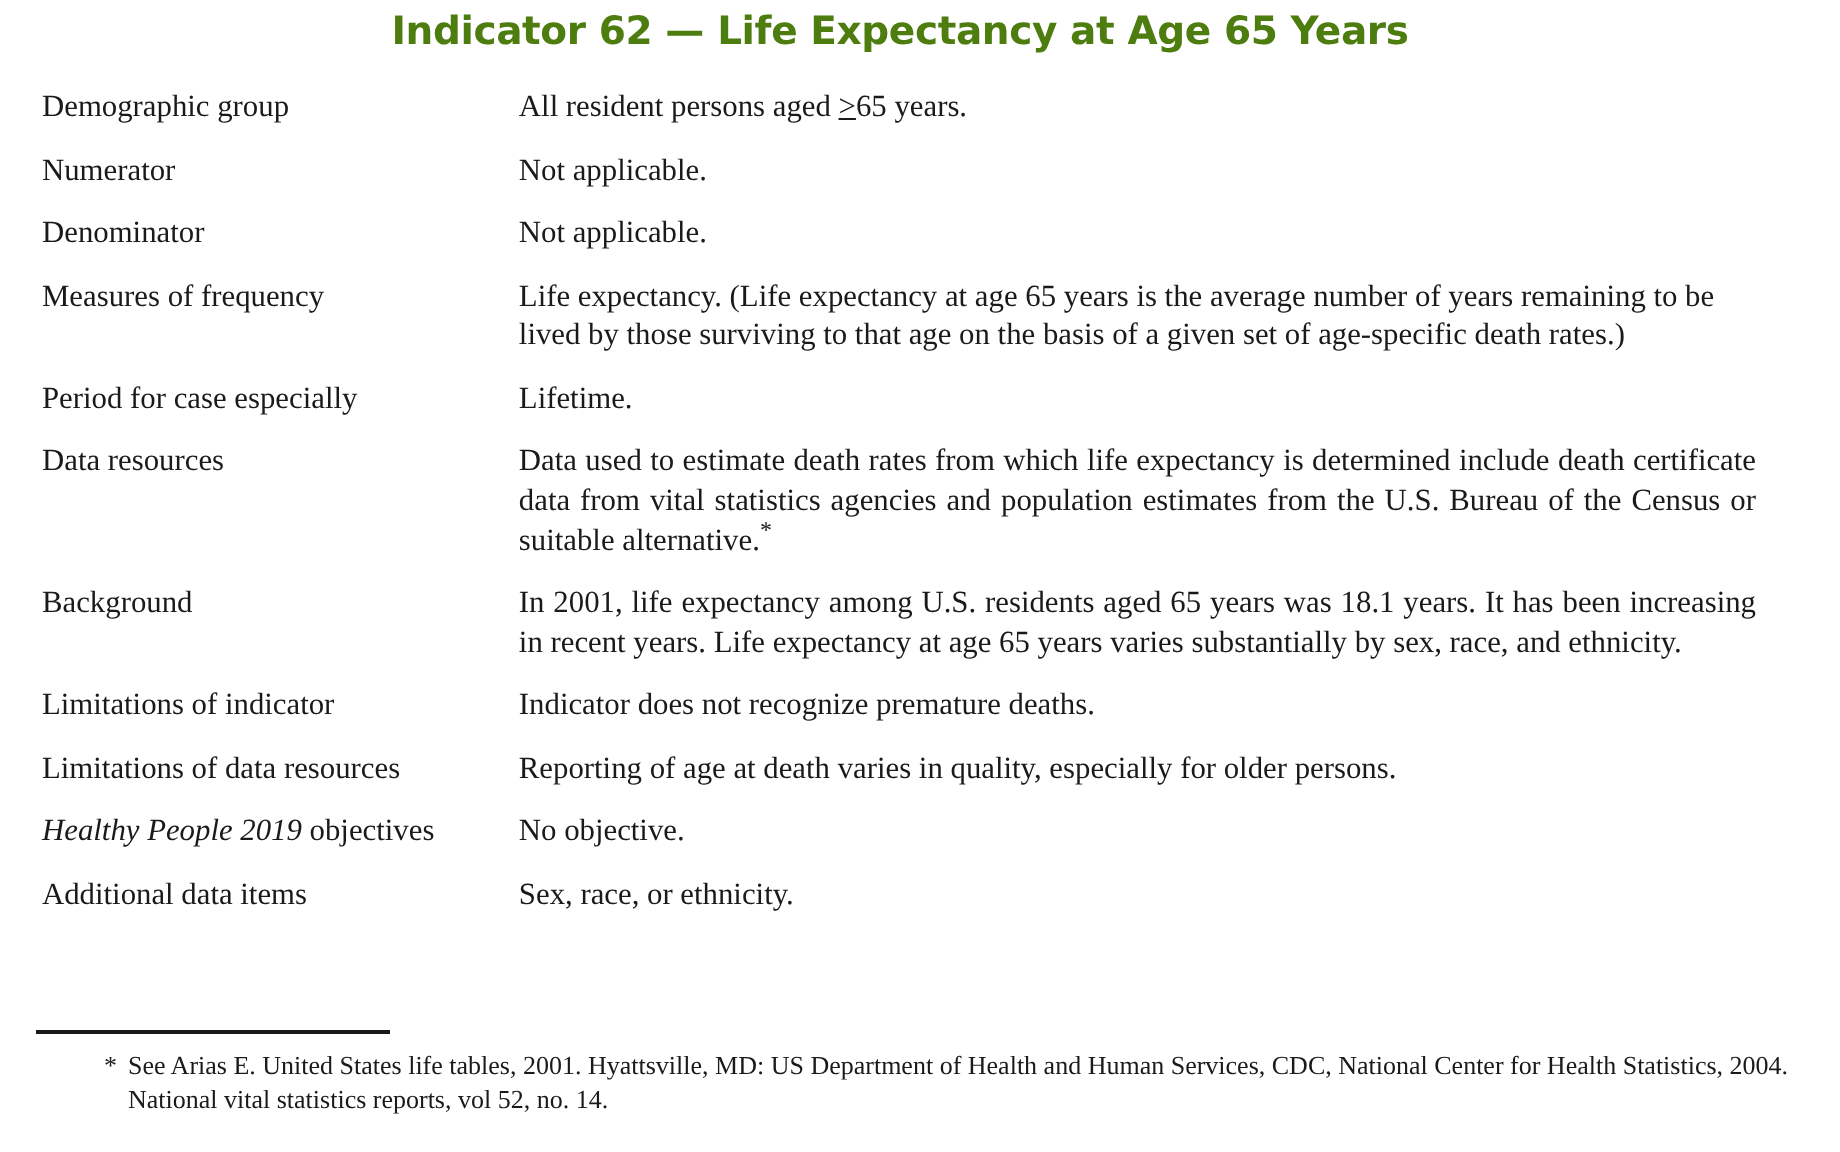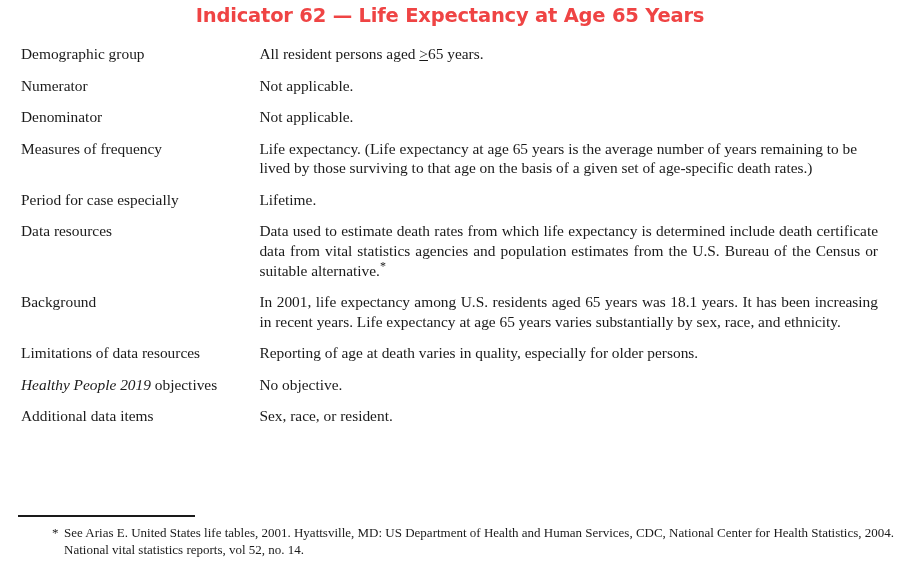--- a/index.html
+++ b/index.html
@@ -27,21 +27,21 @@
   .title {
     position: absolute;
     left: 0;
     top: 4px;
     width: 900px;
     text-align: center;
     font-family: "DejaVu Sans", "Liberation Sans", sans-serif;
     font-weight: bold;
     font-size: 19.5px;
     letter-spacing: -0.2px;
-    color: #ef4444;
+    color: #4d7c0f;
     white-space: nowrap;
   }
 
   
   .def-table {
     position: absolute;
     left: 21px;
     top: 44px;
     width: 857px;
     border-collapse: collapse;
@@ -154,34 +154,38 @@
         <td class="label">Data resources</td>
         <td class="value justify"><span>Data used to estimate death rates from which life expectancy is determined include death certificate data from vital statistics agencies and population estimates from the U.S. Bureau of the Census or suitable alternative.</span><span class="fn-ref">*</span></td>
       </tr>
 
       <tr>
         <td class="label">Background</td>
         <td class="value justify">In 2001, life expectancy among U.S. residents aged 65 years was 18.1 years. It has been increasing in recent years. Life expectancy at age 65 years varies substantially by sex, race, and ethnicity.</td>
       </tr>
 
 
+      <tr>
+        <td class="label">Limitations of indicator</td>
+        <td class="value">Indicator does not recognize premature deaths.</td>
+      </tr>
 
       <tr>
         <td class="label">Limitations of data resources</td>
         <td class="value">Reporting of age at death varies in quality, especially for older persons.</td>
       </tr>
 
       <tr>
         <td class="label"><span class="italic">Healthy People 2019</span><span> objectives</span></td>
         <td class="value">No objective.</td>
       </tr>
 
       <tr>
         <td class="label">Additional data items</td>
-        <td class="value">Sex, race, or resident.</td>
+        <td class="value">Sex, race, or ethnicity.</td>
       </tr>
 
     </tbody>
   </table>
 
   <div class="footnote-rule"></div>
 
   <div class="footnote">
     <span class="fn-line"><span class="fn-star">*</span><span>See Arias E. United States life tables, 2001. Hyattsville, MD: US Department of Health and Human Services, CDC, National Center for Health Statistics, 2004.</span></span>
     <span class="fn-line cont"><span>National vital statistics reports, vol 52, no. 14.</span></span>

